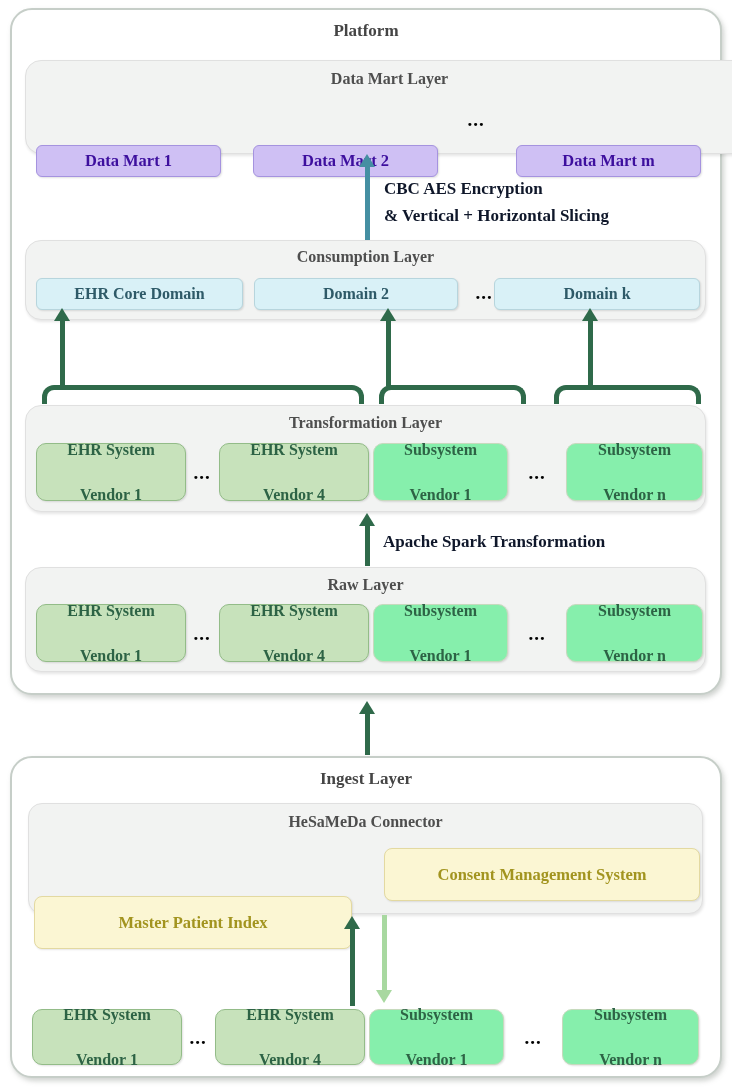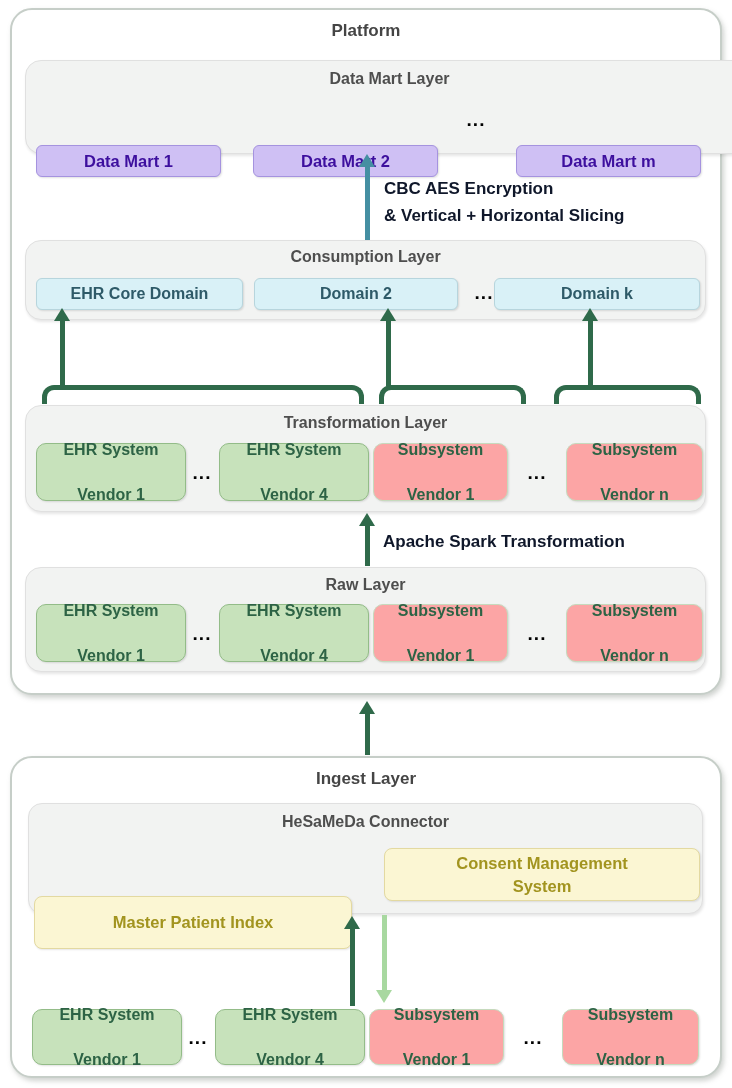--- a/index.html
+++ b/index.html
@@ -1,35 +1,35 @@
 <!DOCTYPE html>
 <html><head>
 <meta charset="utf-8">
 <style>
   html,body{margin:0;padding:0;background:#ffffff;}
   .page{position:relative;width:732px;height:1088px;background:#ffffff;overflow:hidden;
-        font-family:Liberation Sans, sans-serif;}
+        font-family:Liberation Serif, serif;}
   .abs{position:absolute;}
   .outer-box{position:absolute;background:#ffffff;border:2px solid #c6cec8;border-radius:22px;
              box-shadow:2px 3px 5px rgba(120,130,120,0.35);}
   .layer{position:absolute;background:#f2f3f2;border:1.5px solid #e0e0e0;border-radius:16px;
          box-shadow:1px 2px 3px rgba(0,0,0,0.10);}
   .layer-title{position:absolute;left:0;right:0;text-align:center;font-weight:bold;
                font-size:16px;color:#4e4e4e;}
   .big-title{position:absolute;left:0;right:0;text-align:center;font-weight:bold;
              font-size:17px;color:#454545;}
   .chip{position:absolute;display:flex;align-items:center;justify-content:center;
         font-weight:bold;border-radius:6px;box-shadow:1px 1px 2px rgba(0,0,0,0.12);}
   .purple{background:#cfc0f4;border:1.5px solid #a593df;color:#3d0f9e;font-size:16.5px;margin-top:40px;}
   .cyan{background:#d9f1f7;border:1.5px solid #b7d5dd;color:#2e5a68;font-size:16px;}
   .vendor{position:absolute;display:flex;flex-direction:column;align-items:center;justify-content:center;
           border-radius:10px;font-weight:bold;font-size:16px;line-height:21px;color:#2d6345;
           box-shadow:1px 1px 2px rgba(0,0,0,0.12);gap:24px;}
   .vendor-dark{background:#c7e2bb;border:1.5px solid #93bc88;}
-  .vendor-light{background:#fca5a5;border:1.5px solid #c6dabd;}
+  .vendor-light{background:#86efac;border:1.5px solid #c6dabd;}
   .yellow{position:absolute;display:flex;align-items:center;justify-content:center;text-align:center;
           background:#fbf6d3;border:1.5px solid #e3d9a1;border-radius:8px;font-weight:bold;
           font-size:16.5px;color:#a2941f;box-shadow:1px 1px 2px rgba(0,0,0,0.10);}
   .dots{position:absolute;text-align:center;font-weight:bold;font-size:19px;color:#000;letter-spacing:1px;}
   .shaft{position:absolute;width:5px;}
   .head-up{position:absolute;width:0;height:0;border-left:8px solid transparent;
            border-right:8px solid transparent;border-bottom:13px solid #000;}
   .head-down{position:absolute;width:0;height:0;border-left:8px solid transparent;
              border-right:8px solid transparent;border-top:13px solid #000;}
   .green{background:#2f6a4a;}  .green-head-up{border-bottom-color:#2f6a4a;}

